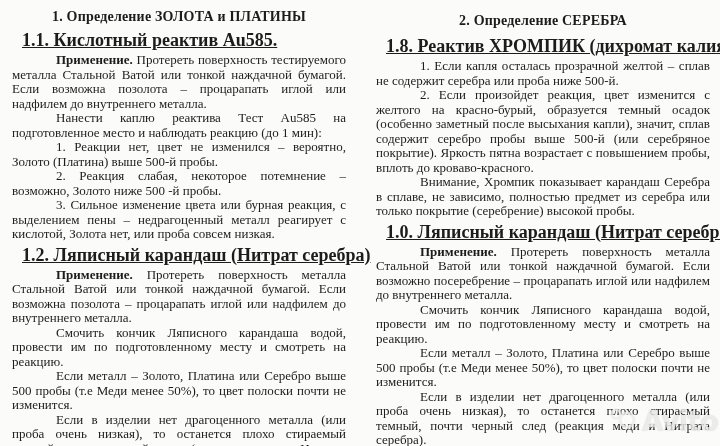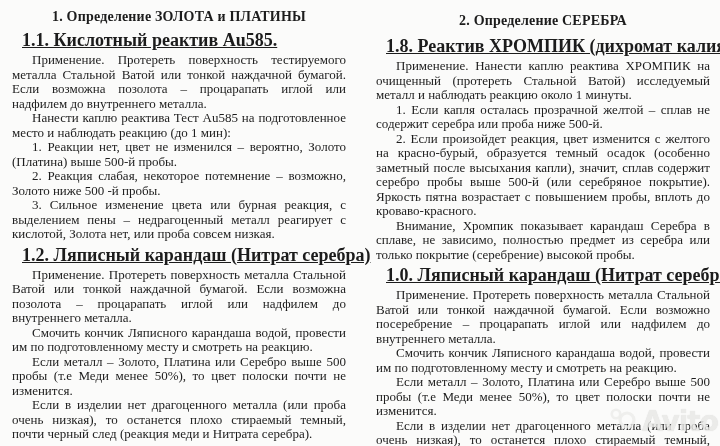--- a/index.html
+++ b/index.html
@@ -35,21 +35,21 @@
     text-indent: 10px;
     margin: 3px 0 2px 0;
     white-space: nowrap;
   }
   .para {
     font-size: 13px;
     line-height: 14.5px;
     text-align: justify;
     text-indent: 20px;
   }
-  .lead { font-weight: normal; }
+  .lead { font-weight: bold; margin-left: 24px; }
   .watermark {
     position: absolute;
     right: 2px;
     bottom: 8px;
     display: flex;
     align-items: flex-start;
     gap: 5px;
     pointer-events: none;
     opacity: 0.85;
   }
@@ -87,21 +87,20 @@
       <p class="para"><b class="lead"></b> <span>Если металл – Золото, Платина или Серебро выше 500 пробы (т.е Меди менее 50%), то цвет полоски почти не изменится.</span></p>
       <p class="para"><b class="lead"></b> <span>Если в изделии нет драгоценного металла (или проба очень низкая), то останется плохо стираемый темный, почти черный след (реакция меди и Нитрата серебра).</span></p>
     </div>
   </div>
 
   <div class="col col-right">
     <div class="col-title">2. Определение СЕРЕБРА</div>
 
     <div>
       <div class="section-heading">1.8. Реактив ХРОМПИК (дихромат калия).</div>
-      <p class="para"><b class="lead">Применение.</b> <span>Нанести каплю реактива ХРОМПИК на очищенный (протереть Стальной Ватой) исследуемый металл и наблюдать реакцию около 1 минуты.</span></p>
       <p class="para"><b class="lead"></b> <span>1. Если капля осталась прозрачной желтой – сплав не содержит серебра или проба ниже 500-й.</span></p>
       <p class="para"><b class="lead"></b> <span>2. Если произойдет реакция, цвет изменится с желтого на красно-бурый, образуется темный осадок (особенно заметный после высыхания капли), значит, сплав содержит серебро пробы выше 500-й (или серебряное покрытие). Яркость пятна возрастает с повышением пробы, вплоть до кроваво-красного.</span></p>
       <p class="para"><b class="lead"></b> <span>Внимание, Хромпик показывает карандаш Серебра в сплаве, не зависимо, полностью предмет из серебра или только покрытие (серебрение) высокой пробы.</span></p>
     </div>
 
     <div>
       <div class="section-heading">1.0. Ляписный карандаш (Нитрат серебра)</div>
       <p class="para"><b class="lead">Применение.</b> <span>Протереть поверхность металла Стальной Ватой или тонкой наждачной бумагой. Если возможно посеребрение – процарапать иглой или надфилем до внутреннего металла.</span></p>
       <p class="para"><b class="lead"></b> <span>Смочить кончик Ляписного карандаша водой, провести им по подготовленному месту и смотреть на реакцию.</span></p>
       <p class="para"><b class="lead"></b> <span>Если металл – Золото, Платина или Серебро выше 500 пробы (т.е Меди менее 50%), то цвет полоски почти не изменится.</span></p>

